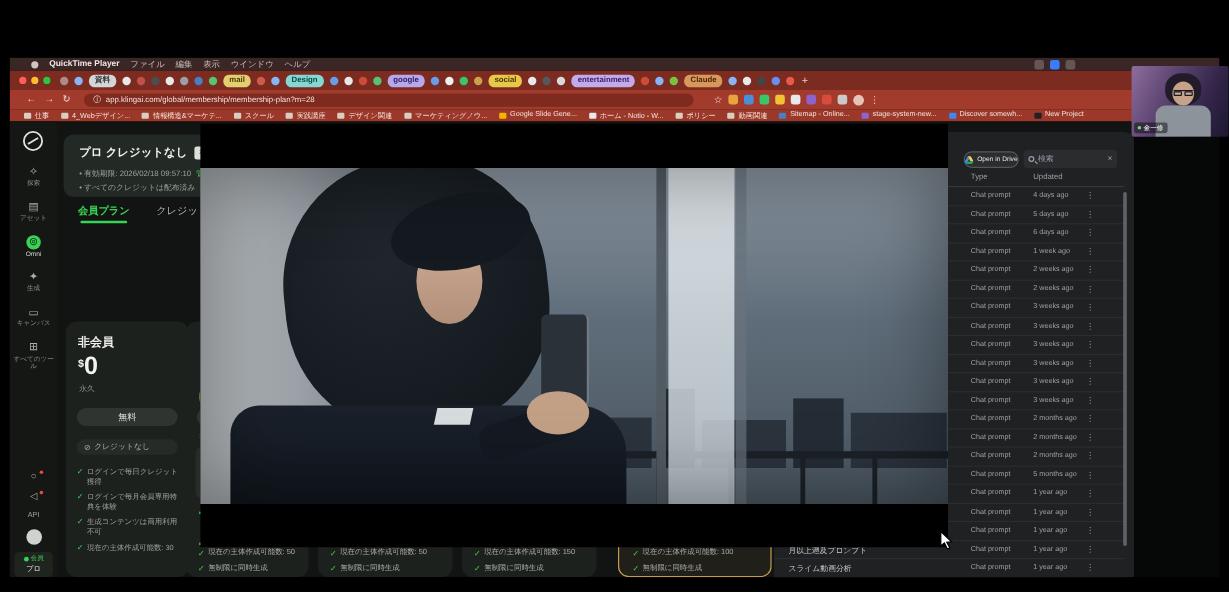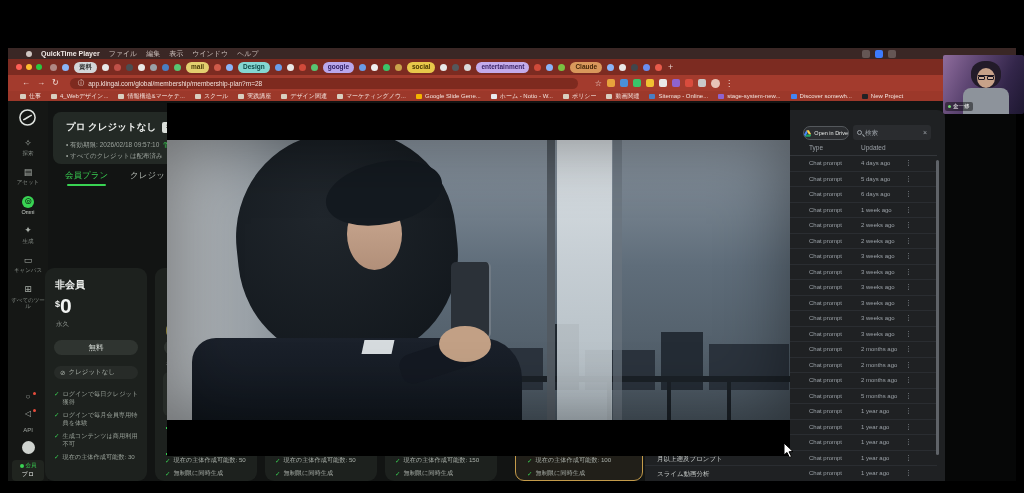--- a/index.html
+++ b/index.html
@@ -64,25 +64,25 @@
   .plan-card{left:53px;top:112px;width:318px;height:52px;background:#232925;border-radius:8px;z-index:1}
   .ph-row{position:absolute;left:13px;top:9px;display:flex;align-items:center;gap:6px}
   .ph-title{font-size:9.5px;font-weight:bold;color:#f0f2f0}
   .ph-badge{font-size:6px;color:#2f3a30;background:#dbe0db;border-radius:2px;padding:1px 4px;font-weight:bold}
   .ph-b1{position:absolute;left:13px;top:29px;font-size:6.5px;color:#9aa19b;display:flex;gap:4px;align-items:center}
   .ph-b2{position:absolute;left:13px;top:40px;font-size:6.5px;color:#9aa19b}
   .ph-manage{color:#39d353}
 
   .plan-tabs{left:65px;top:170px;display:flex;gap:22px;z-index:1}
   .ptab{font-size:8.5px;color:#b2b9b2;position:relative;padding-bottom:4px}
-  .ptab[data-active="true"]{color:#39d353;font-weight:normal}
+  .ptab[data-active="true"]{color:#39d353;font-weight:bold}
   .ptab[data-active="true"]::after{content:"";position:absolute;left:2px;right:2px;bottom:0;height:2px;background:#39d353;border-radius:1px}
 
   .card{background:#1d211e;border-radius:9px;z-index:1}
-  .card1{left:45px;top:268px;width:102px;height:213px}
+  .card1{left:55px;top:268px;width:102px;height:213px}
   .card2{left:155px;top:268px;width:102px;height:213px}
   .card3{left:265px;top:268px;width:112px;height:213px}
   .card4{left:385px;top:268px;width:112px;height:213px}
   .card5{left:515px;top:268px;width:128px;height:213px;border:1px solid #c49b4a;background:#211f19}
 
   .c-title{position:absolute;left:10px;top:10px;font-size:10px;font-weight:bold;color:#eef0ee}
   .c-price{position:absolute;left:10px;top:26px;color:#f2f4f2;font-weight:bold}
   .c-cur{font-size:9px;vertical-align:6px}
   .c-num{font-size:21px}
   .c-num.sm{font-size:18px}

